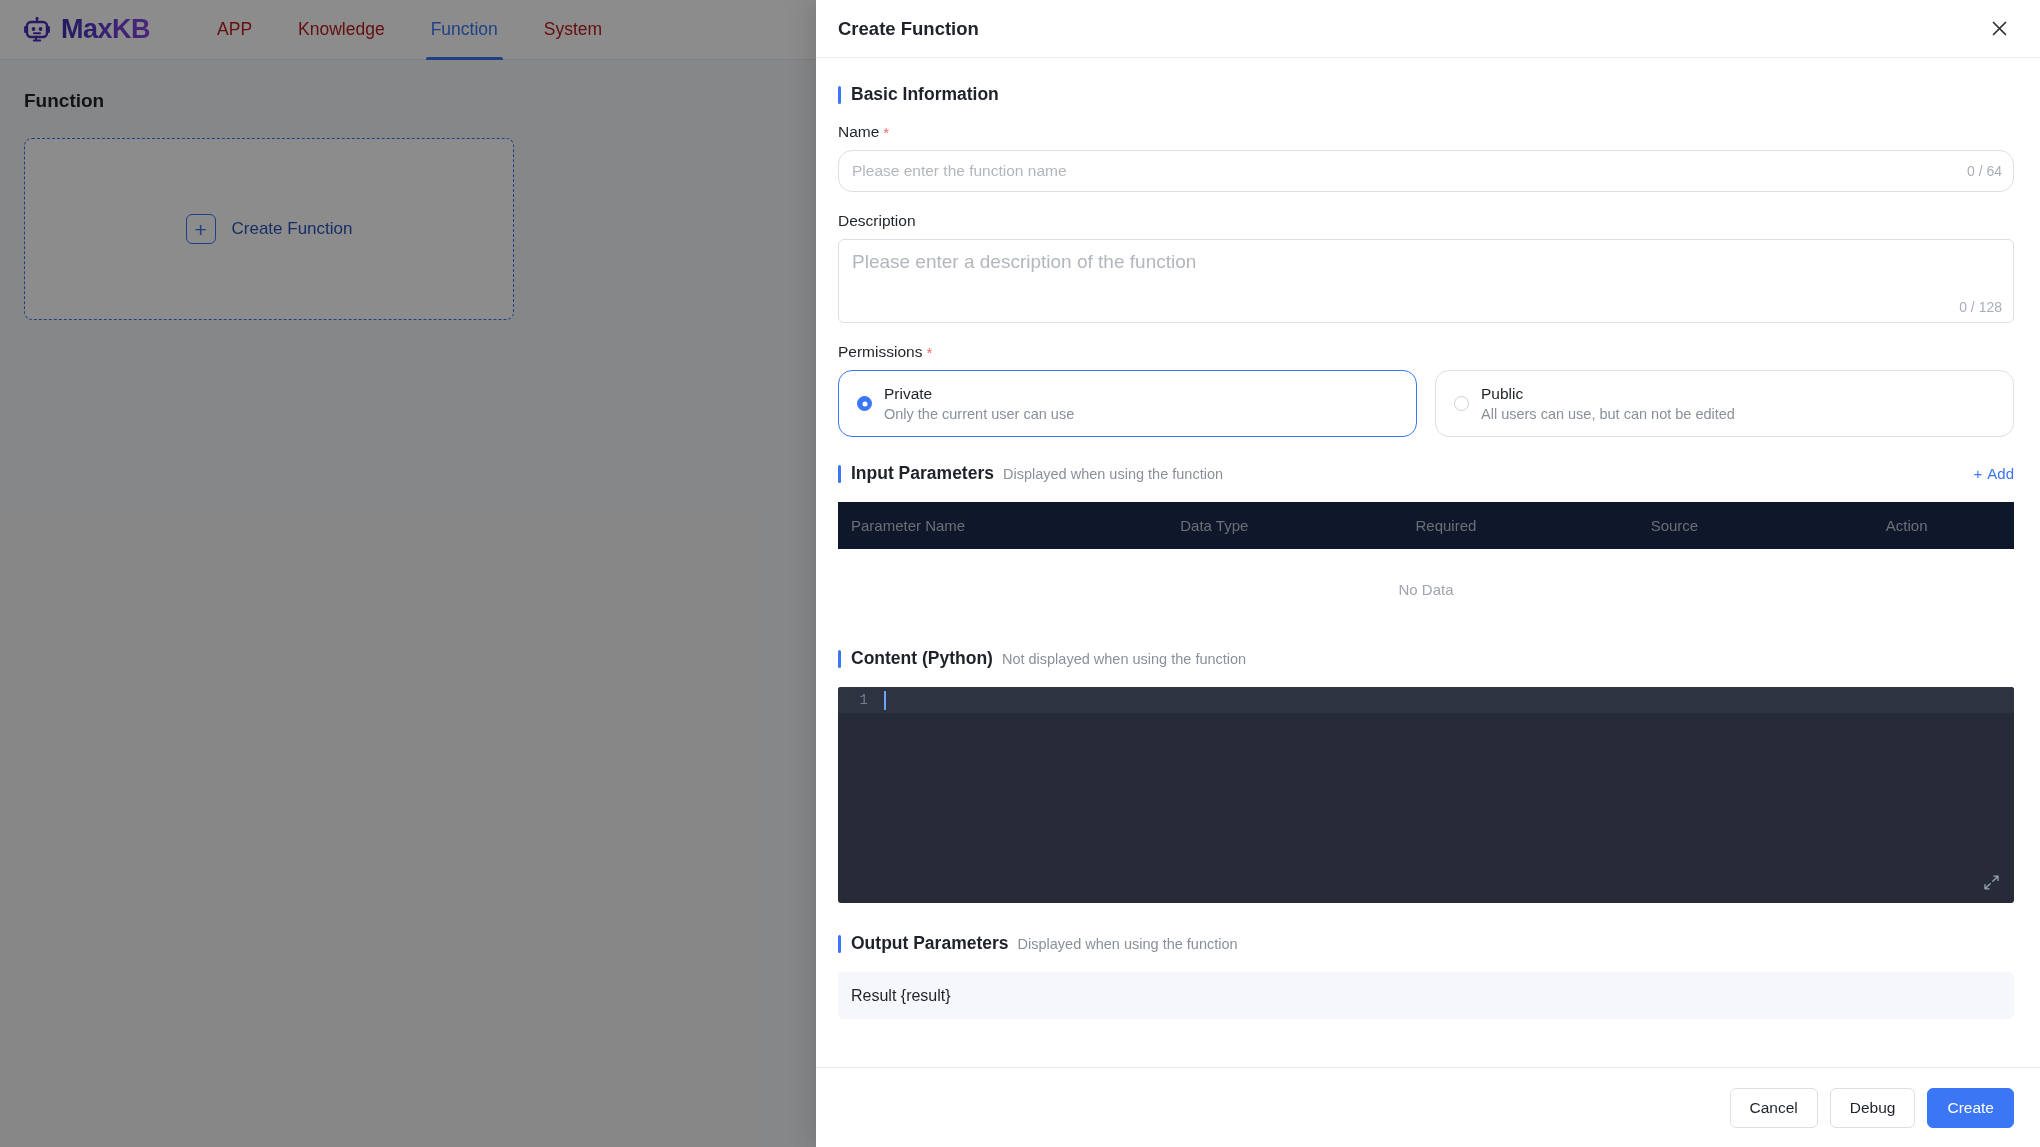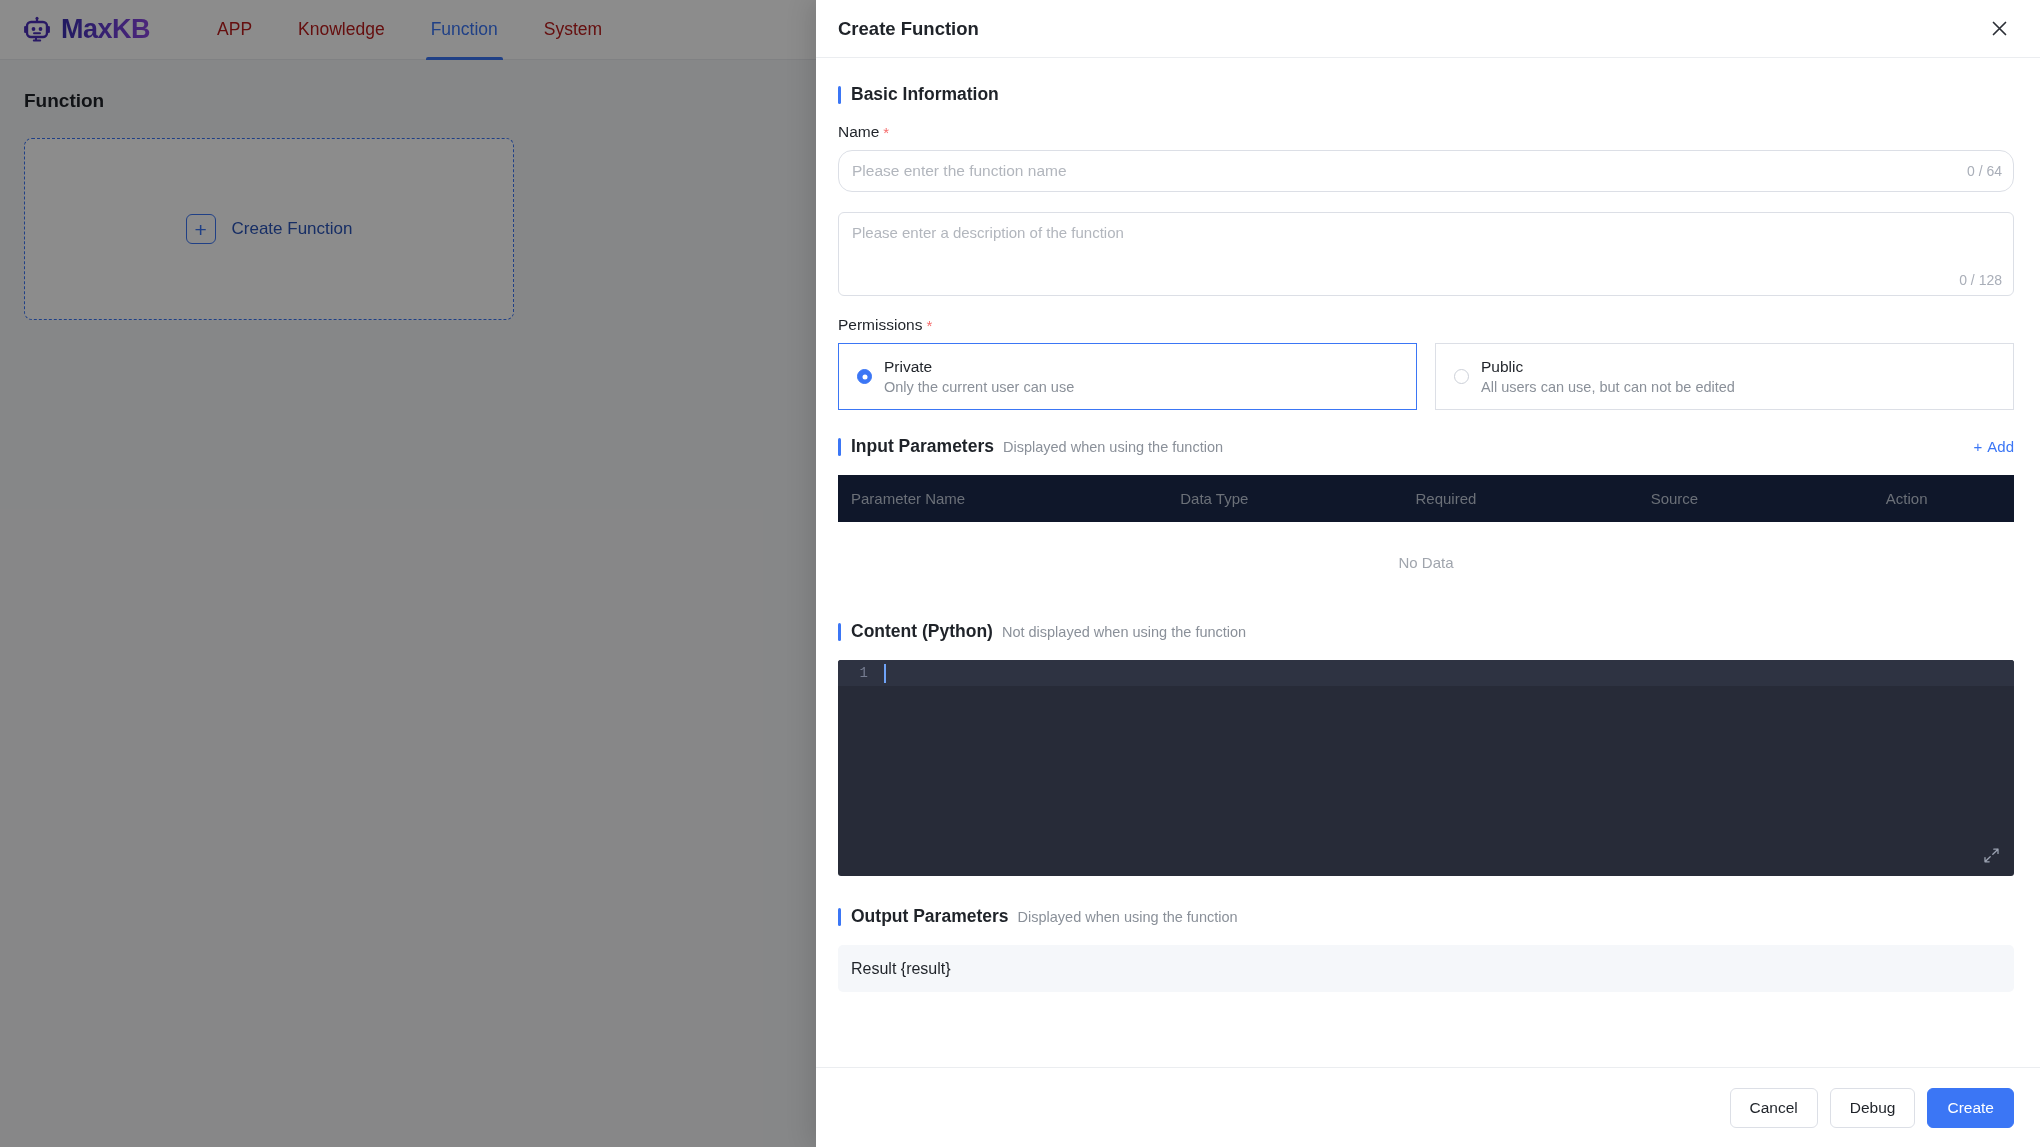--- a/index.html
+++ b/index.html
@@ -133,37 +133,37 @@
     padding: 0 76px 0 13px;
     font-size: 15.5px; color: #1f2329;
     font-family: "Liberation Sans", sans-serif;
     background: #fff; outline: none;
   }
   input.text-input::placeholder { color: #b2b6bd; }
   textarea.text-area {
     width: 100%; height: 84px; resize: none;
     border: 1px solid #dcdfe6; border-radius: 6px;
     padding: 11px 13px 22px 13px;
-    font-size: 15px; color: #1f2329;
+    font-size: 19px; color: #1f2329;
     font-family: "Liberation Sans", sans-serif;
     background: #fff; outline: none; display: block;
   }
   textarea.text-area::placeholder { color: #b2b6bd; }
   .counter {
     position: absolute; right: 12px; font-size: 14px; color: #a9aeb8;
     pointer-events: none;
   }
   .counter.inline { top: 50%; transform: translateY(-50%); }
   .counter.corner { bottom: 8px; }
 
   
   .perm-row { display: flex; gap: 18px; }
   .perm-card {
     flex: 1; height: 67px;
-    border: 1px solid #dcdfe6; border-radius: 0;
+    border: 1px solid #dcdfe6; border-radius: 14px;
     display: flex; align-items: center; gap: 12px;
     padding: 0 18px; cursor: pointer; background: #fff;
   }
   .perm-card.selected { border-color: #3b76f5; }
   .radio {
     width: 15px; height: 15px; border-radius: 50%;
     border: 1px solid #ccd0d8; background: #fff;
     flex: 0 0 15px; position: relative;
   }
   .perm-card.selected .radio { border-color: #3b76f5; background: #3b76f5; }
@@ -299,20 +299,23 @@
         <span>Name</span>
         <span class="req">*</span>
       </div>
       <div class="input-wrap">
         <input class="text-input" type="text" placeholder="Please enter the function name" value="" style="">
         <span class="counter inline">0 / 64</span>
       </div>
     </div>
 
     <div class="field">
+      <div class="field-label">
+        <span>Description</span>
+      </div>
       <div class="input-wrap">
         <textarea class="text-area" placeholder="Please enter a description of the function" style=""></textarea>
         <span class="counter corner">0 / 128</span>
       </div>
     </div>
 
     <div class="field mb26">
       <div class="field-label">
         <span>Permissions</span>
         <span class="req">*</span>

